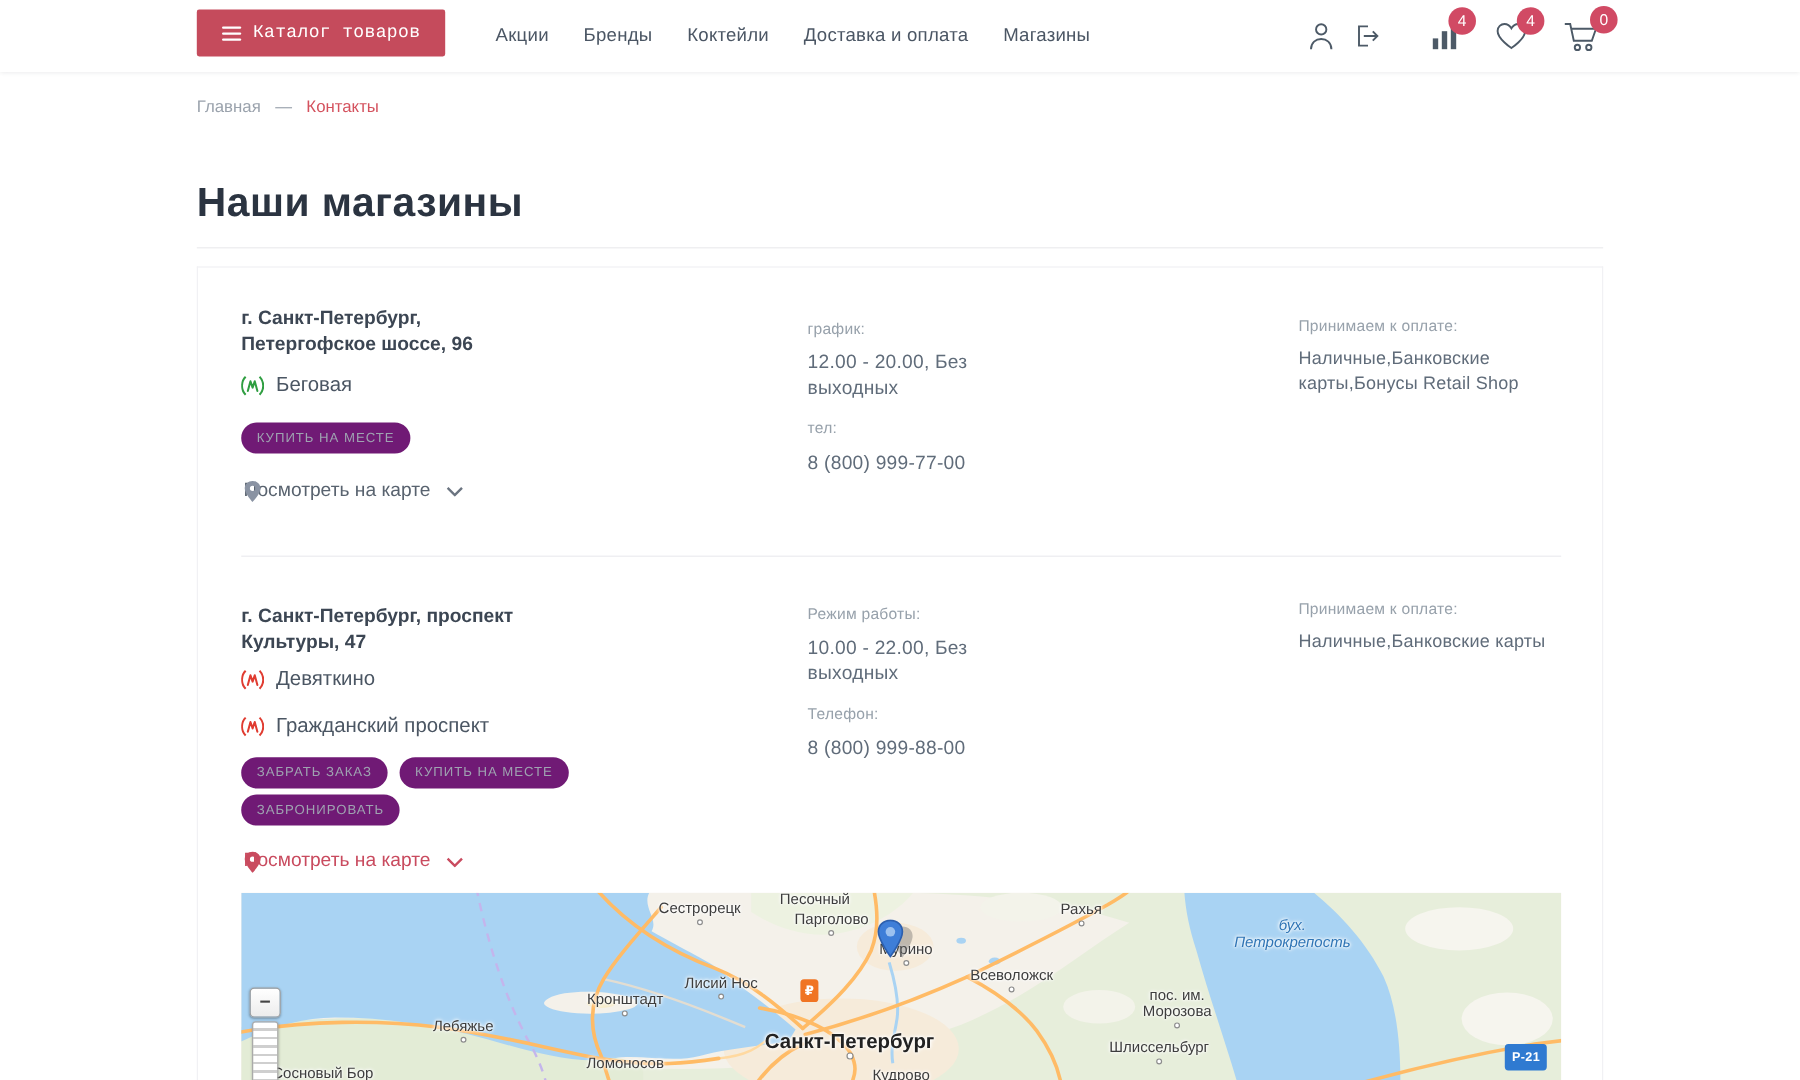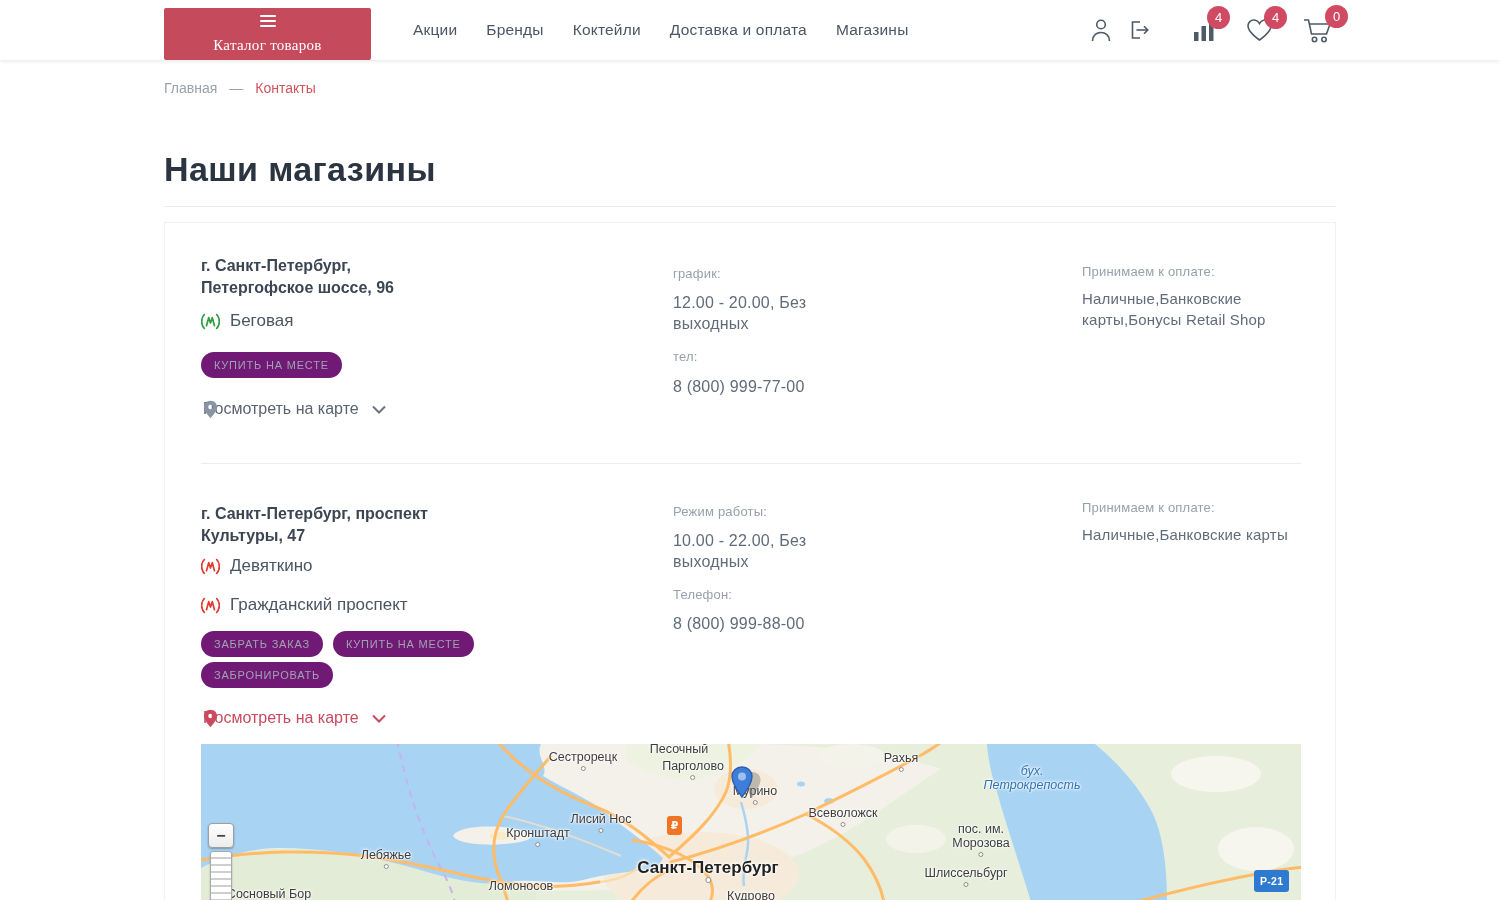--- a/index.html
+++ b/index.html
@@ -3,24 +3,24 @@
 <meta charset="utf-8">
 <style>
   * { margin:0; padding:0; box-sizing:border-box; }
   html,body { width:1500px; height:900px; overflow:hidden; background:#fff;
     font-family:"Liberation Sans","DejaVu Sans",sans-serif; }
   .page { position:relative; width:1500px; height:900px; background:#fff; }
 
   
   .header { position:absolute; top:0; left:0; width:100%; height:60px; background:#fff;
     box-shadow:0 1px 4px rgba(40,50,60,.12); z-index:20; display:flex; align-items:center; }
-  .catalog-btn { position:absolute; left:164px; top:8px; width:207px; height:52px;
+  .catalog-btn { position:absolute; left:164px; top:8px; width:207px; height:39px;
     background:#c54b5c; color:#fff; border:none; border-radius:2px; font-size:15px;
     display:flex; align-items:center; justify-content:center; gap:10px; cursor:pointer;
-    font-family:Liberation Serif, serif; letter-spacing:.3px;flex-direction:column; }
+    font-family:Liberation Mono, monospace; letter-spacing:.3px; }
   .burger { display:inline-flex; flex-direction:column; gap:3px; }
   .burger i { display:block; width:16px; height:2px; background:#fff; border-radius:1px; }
   .nav { position:absolute; left:413px; top:0; height:60px; display:flex; align-items:center; gap:29px; }
   .nav a { color:#4b5664; font-size:15.5px; text-decoration:none; letter-spacing:.2px; cursor:pointer; }
   .hdr-icons { position:absolute; right:166px; top:0; height:60px; display:flex; align-items:center; }
   .hicon { position:relative; display:inline-flex; align-items:center; justify-content:center; cursor:pointer; }
   .hicon svg { stroke:#4d5a67; fill:none; stroke-width:1.6; }
   .badge { position:absolute; top:-12px; right:-14px; min-width:23px; height:23px; border-radius:12px;
     background:#d14a64; color:#fff; font-size:13px; display:flex; align-items:center; justify-content:center;
     padding:0 4px; }
@@ -277,21 +277,21 @@
           <span class="dot"></span>
         </span>
       <span class="place" style="left:554px; top:40px;">
           <span class="t">Мурино</span>
           <span class="dot"></span>
         </span>
       <span class="place" style="left:400px; top:68px;">
           <span class="t">Лисий Нос</span>
           <span class="dot"></span>
         </span>
-      <span class="place" style="left:320px; top:82px;margin-left:17px;">
+      <span class="place" style="left:320px; top:82px;">
           <span class="t">Кронштадт</span>
           <span class="dot"></span>
         </span>
       <span class="place" style="left:185px; top:104px;">
           <span class="t">Лебяжье</span>
           <span class="dot"></span>
         </span>
       <span class="place" style="left:68px; top:143px;">
           <span class="t">Сосновый Бор</span>
         </span>
@@ -306,21 +306,21 @@
           <span class="t">Кудрово</span>
         </span>
       <span class="place" style="left:642px; top:62px;">
           <span class="t">Всеволожск</span>
           <span class="dot"></span>
         </span>
       <span class="place" style="left:700px; top:7px;">
           <span class="t">Рахья</span>
           <span class="dot"></span>
         </span>
-      <span class="place water" style="left:831px; top:20px;">
+      <span class="place water" style="left:876px; top:20px;">
           <span class="t">бух.
 Петрокрепость</span>
         </span>
       <span class="place" style="left:780px; top:78px;">
           <span class="t">пос. им.
 Морозова</span>
           <span class="dot"></span>
         </span>
       <span class="place" style="left:765px; top:122px;">
           <span class="t">Шлиссельбург</span>

